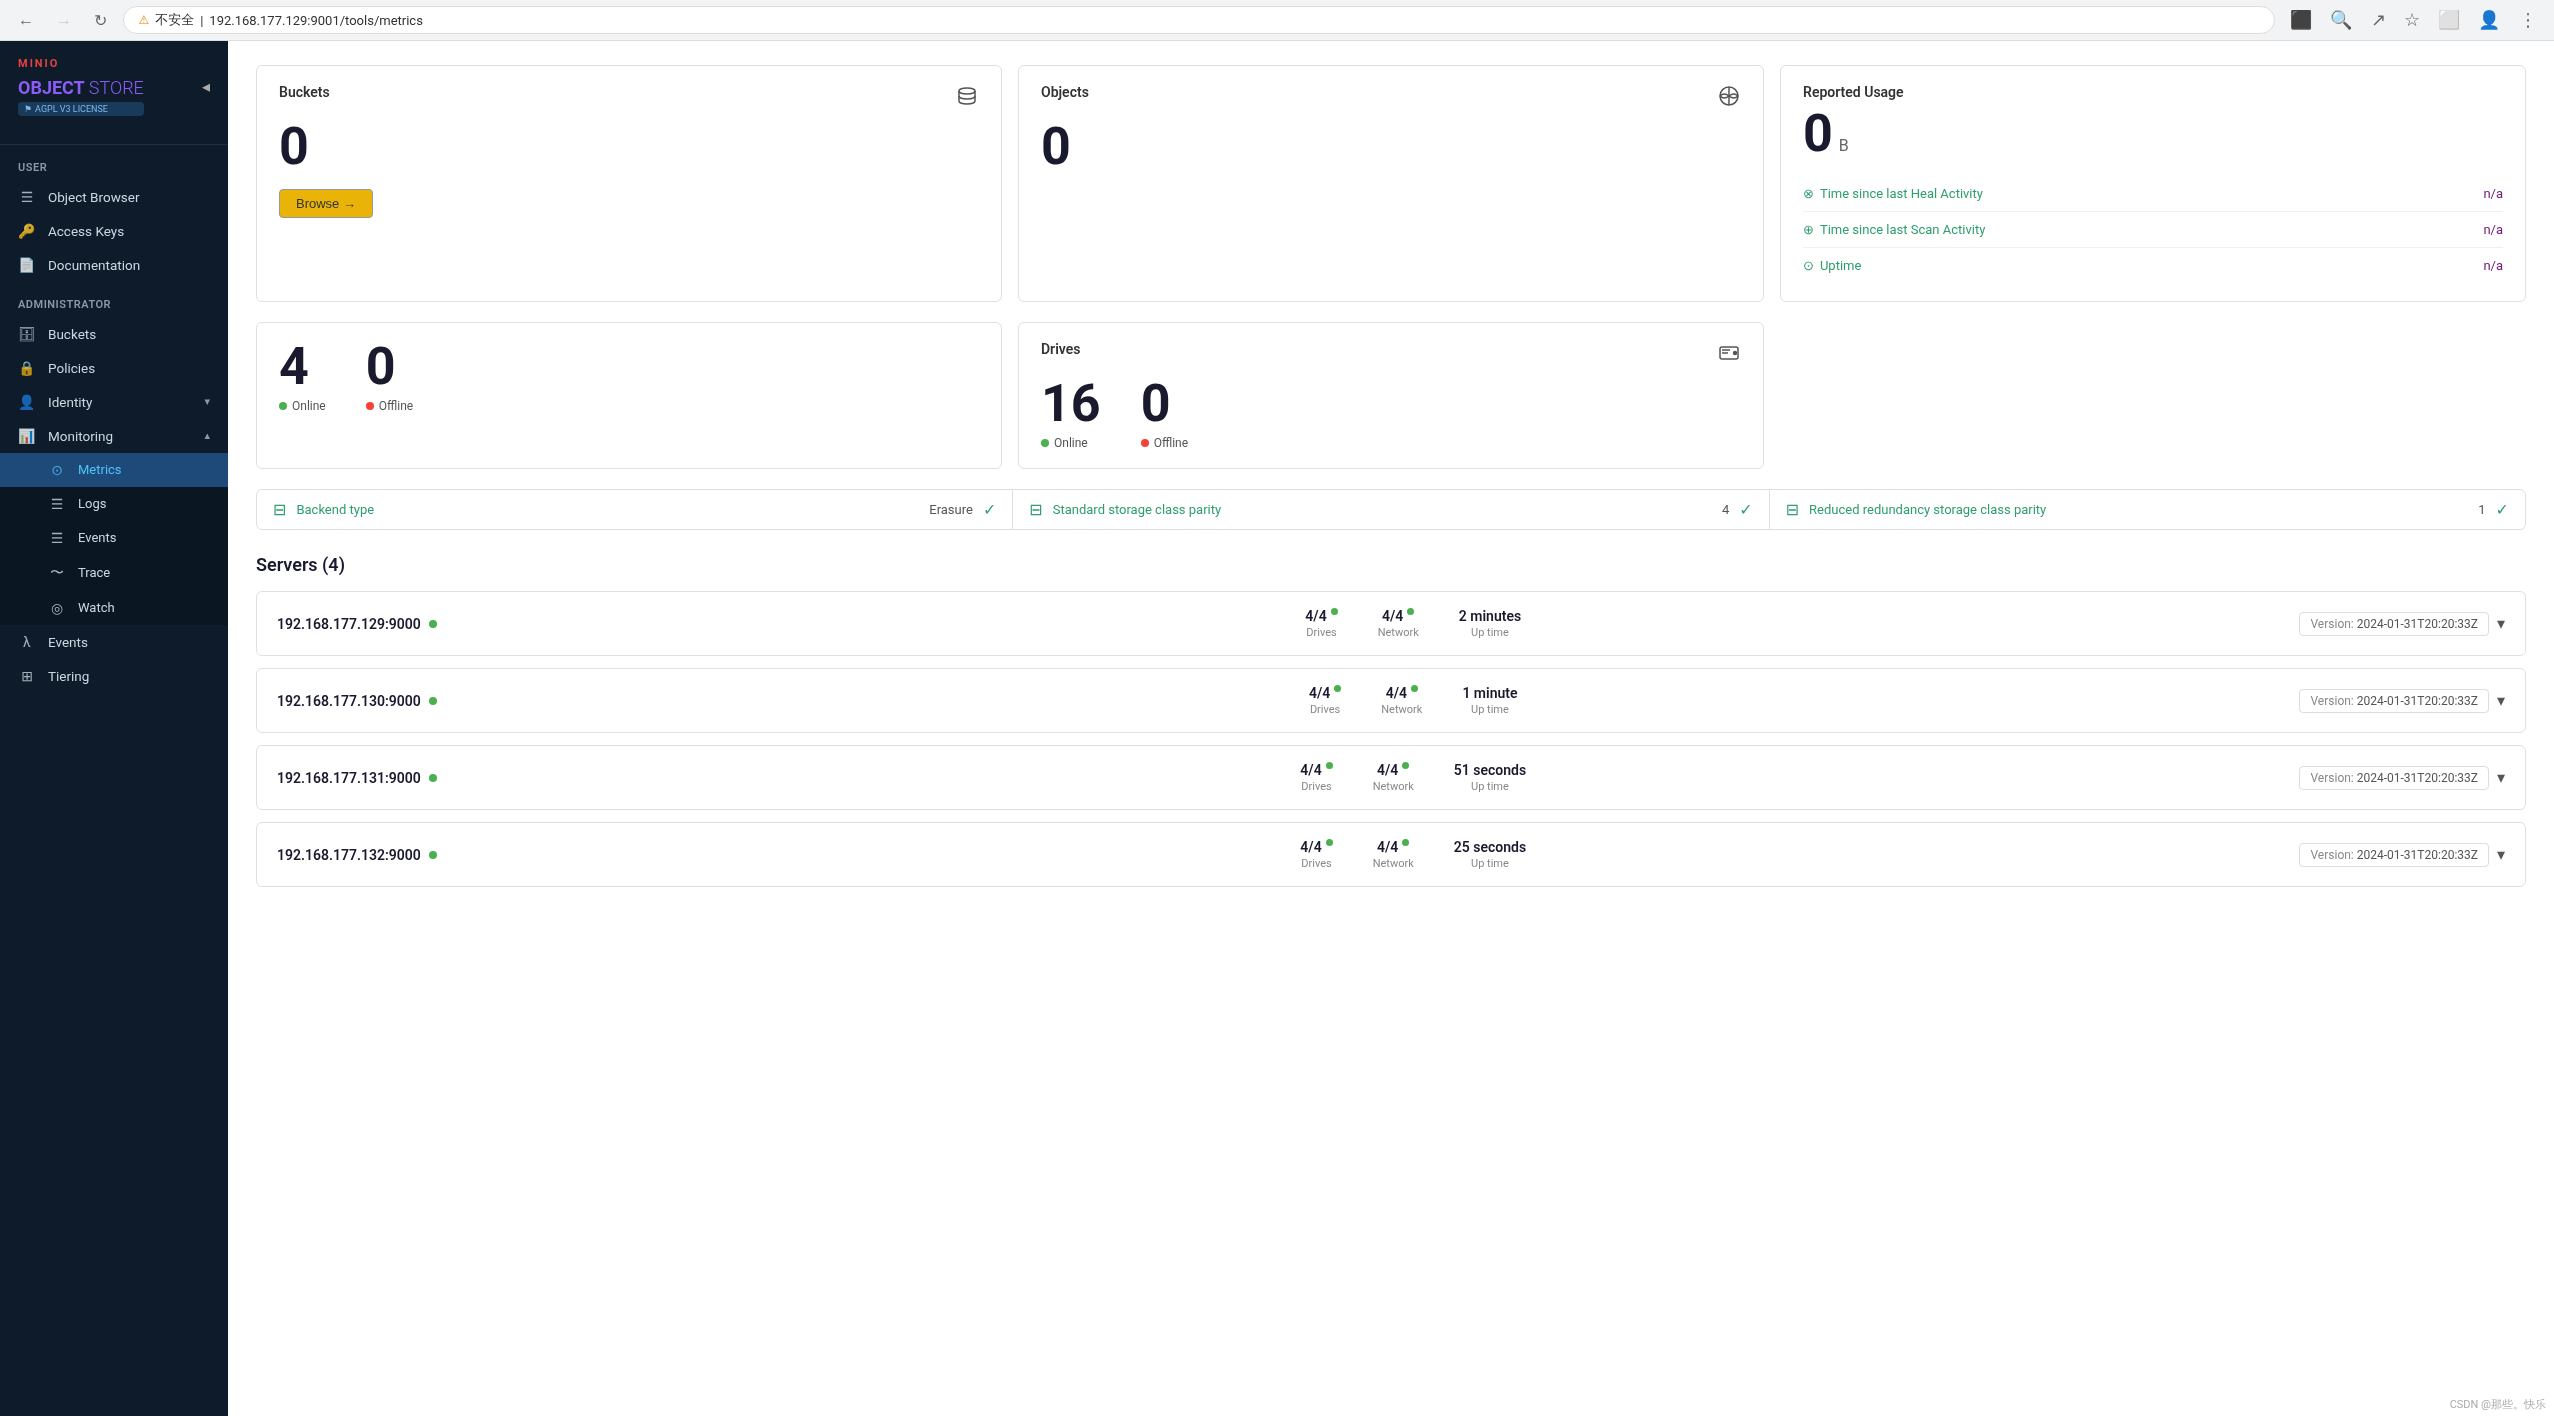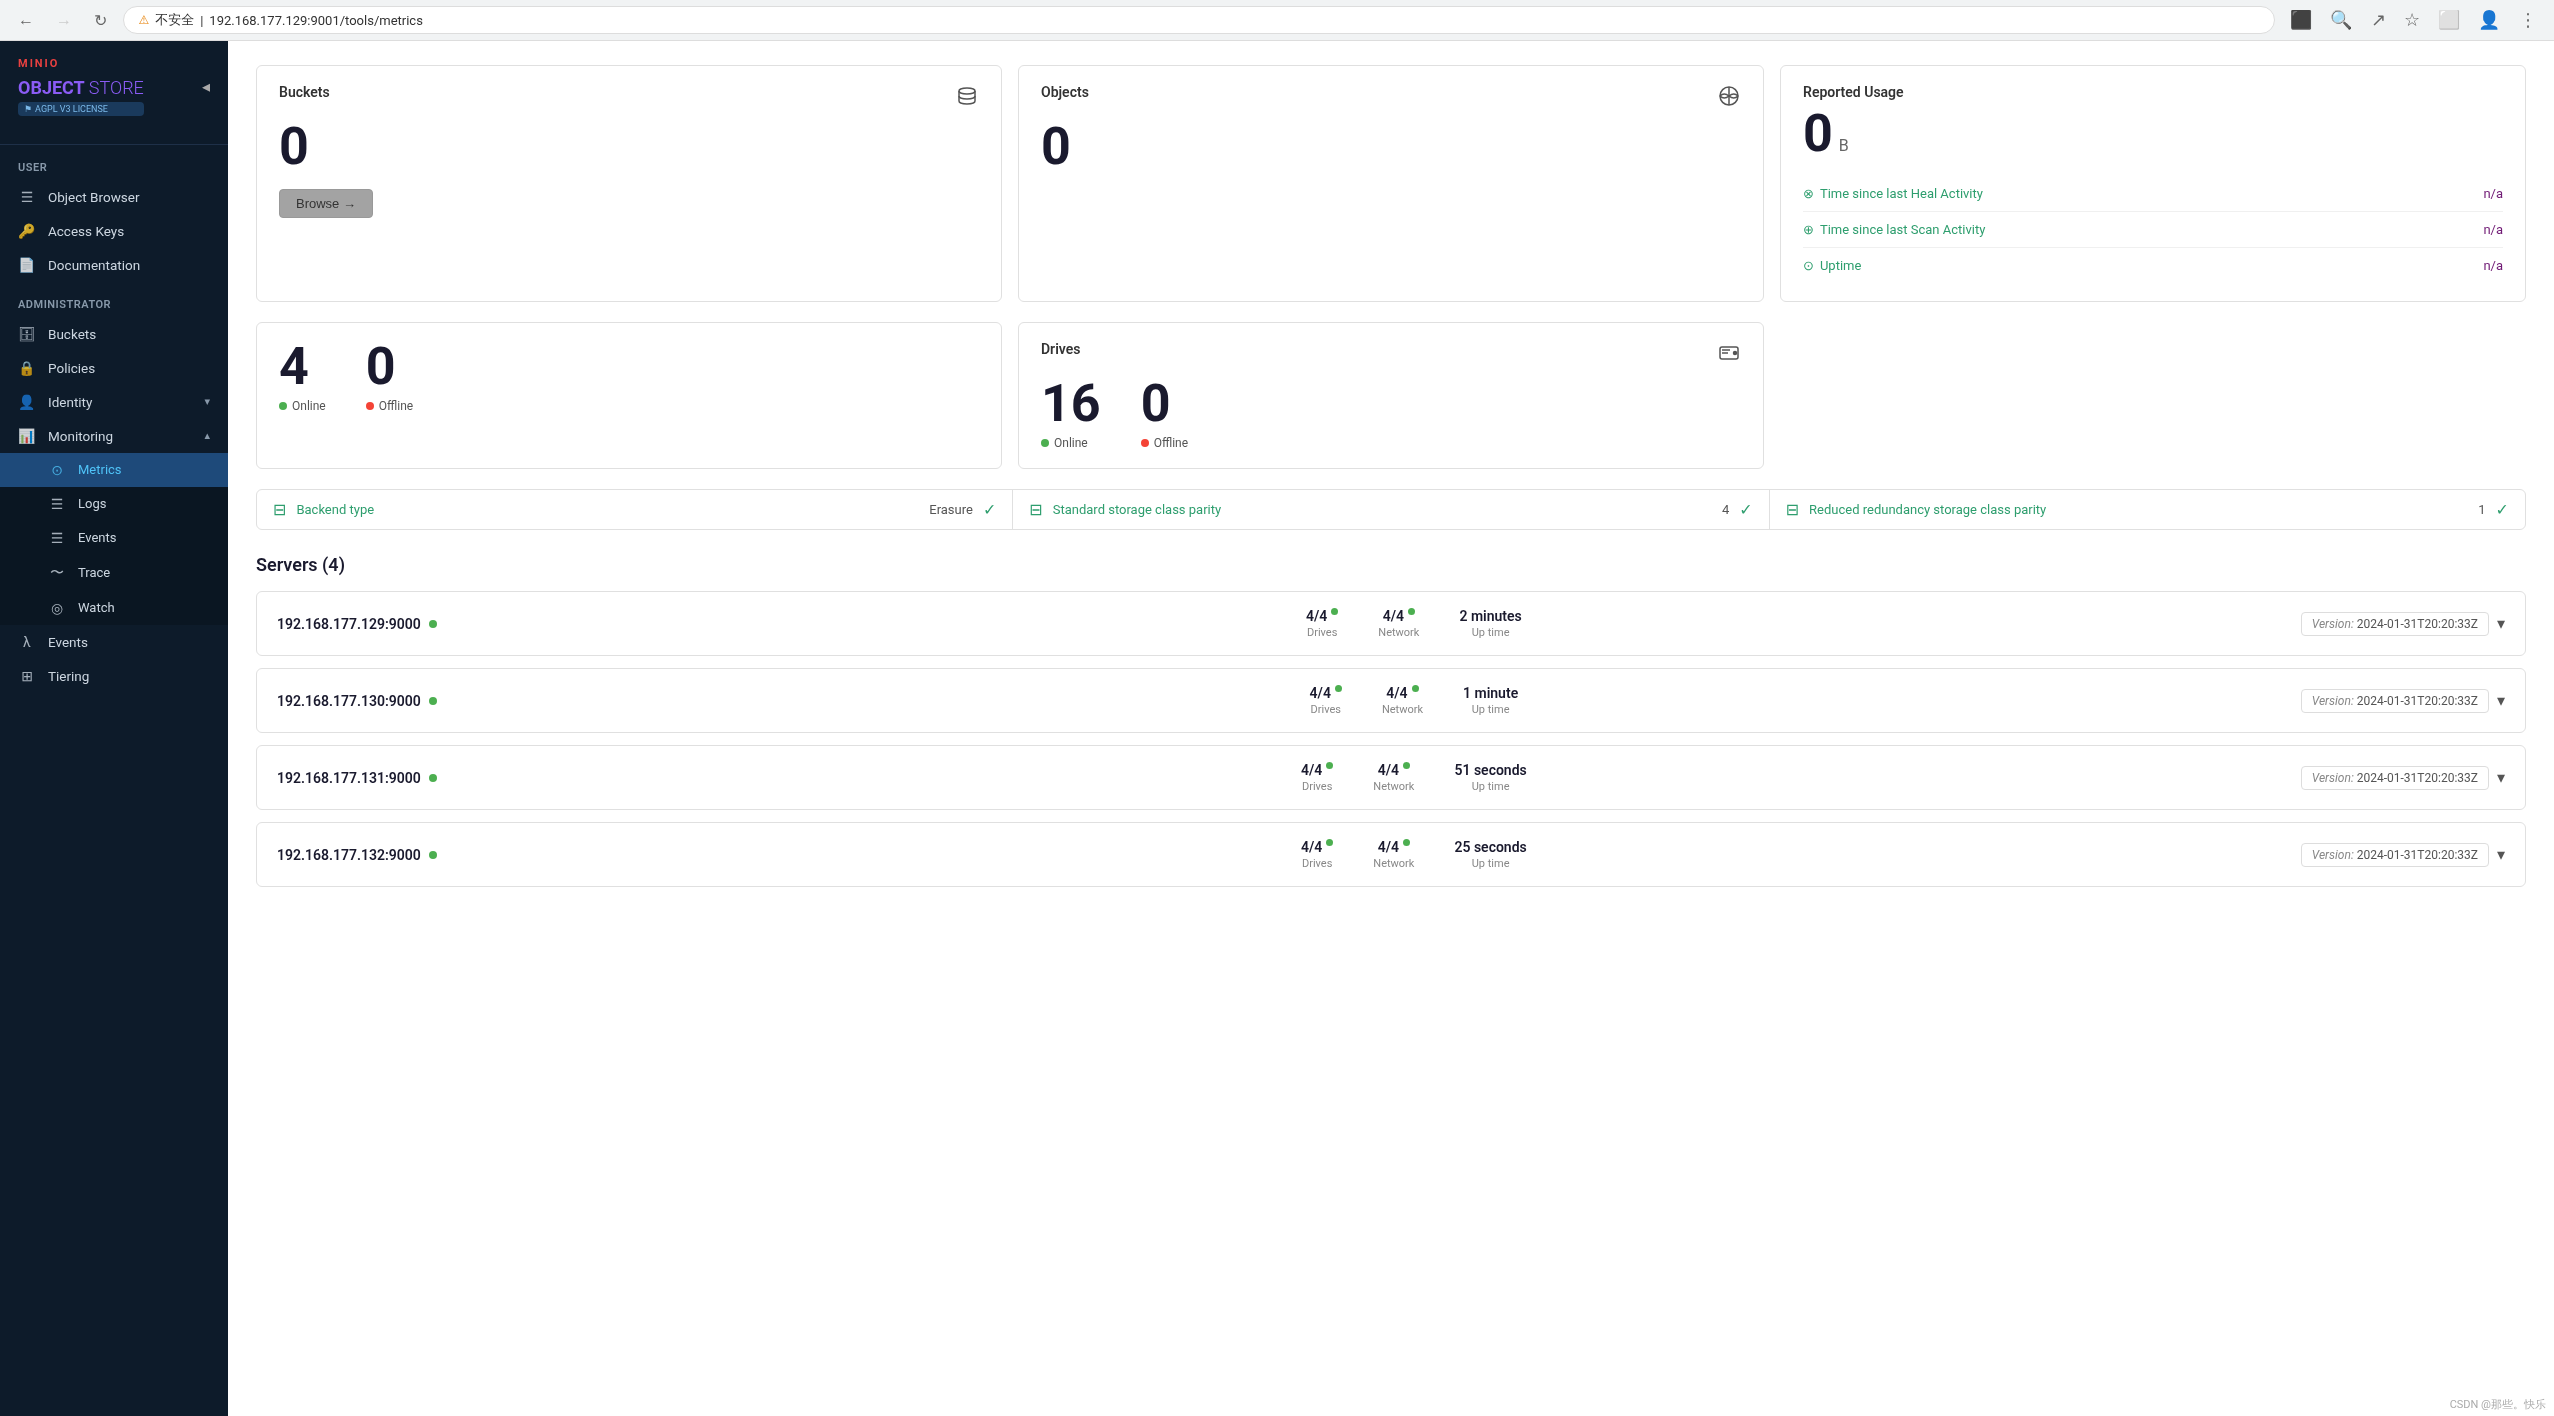--- a/index.html
+++ b/index.html
@@ -146,21 +146,21 @@
       font-weight: 700;
       color: #1a1a2e;
       line-height: 1;
       margin-bottom: 4px;
     }
 
     .stat-unit { font-size: 16px; color: #666; }
 
     .browse-btn {
       border: 1px solid #999;
-      background: #a3a3a3;
+      background: #eab308;
       padding: 6px 16px;
       border-radius: 4px;
       font-size: 13px;
       cursor: pointer;
       color: #333;
       margin-top: 12px;
       display: inline-flex;
       align-items: center;
       gap: 6px;
     }
@@ -285,21 +285,21 @@
       margin-left: auto;
     }
     .version-badge {
       border: 1px solid #ddd;
       border-radius: 4px;
       padding: 4px 10px;
       font-size: 12px;
       color: #555;
       background: white;
     }
-    .version-label { color: #888; font-style: italic; }
+    .version-label { color: #888; }
     .expand-btn { background: none; border: none; cursor: pointer; color: #555; font-size: 16px; }
 
     .watermark {
       position: fixed;
       bottom: 4px;
       right: 8px;
       font-size: 11px;
       color: #aaa;
     }
   </style>

